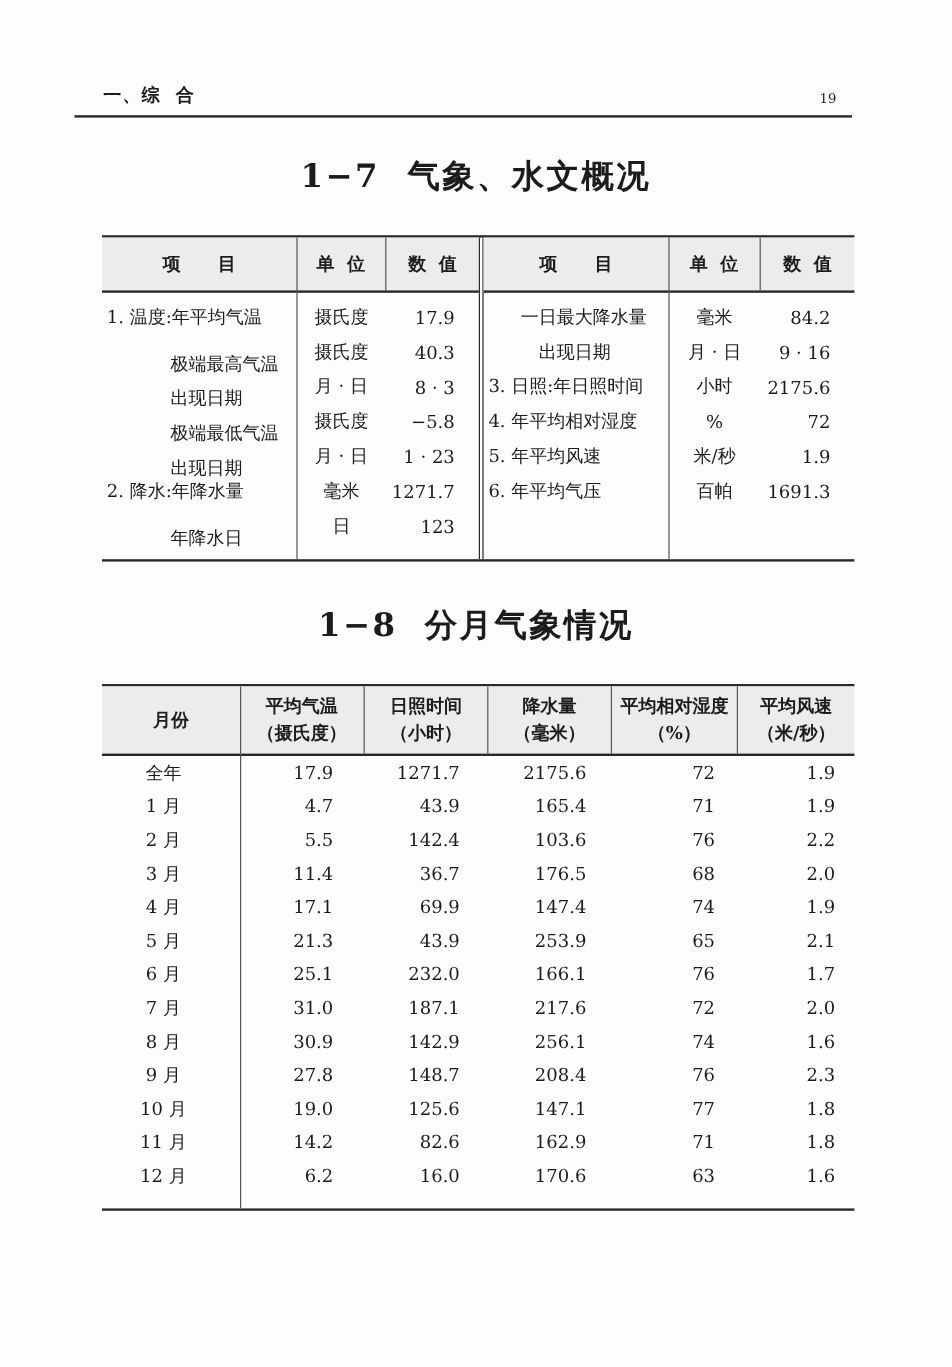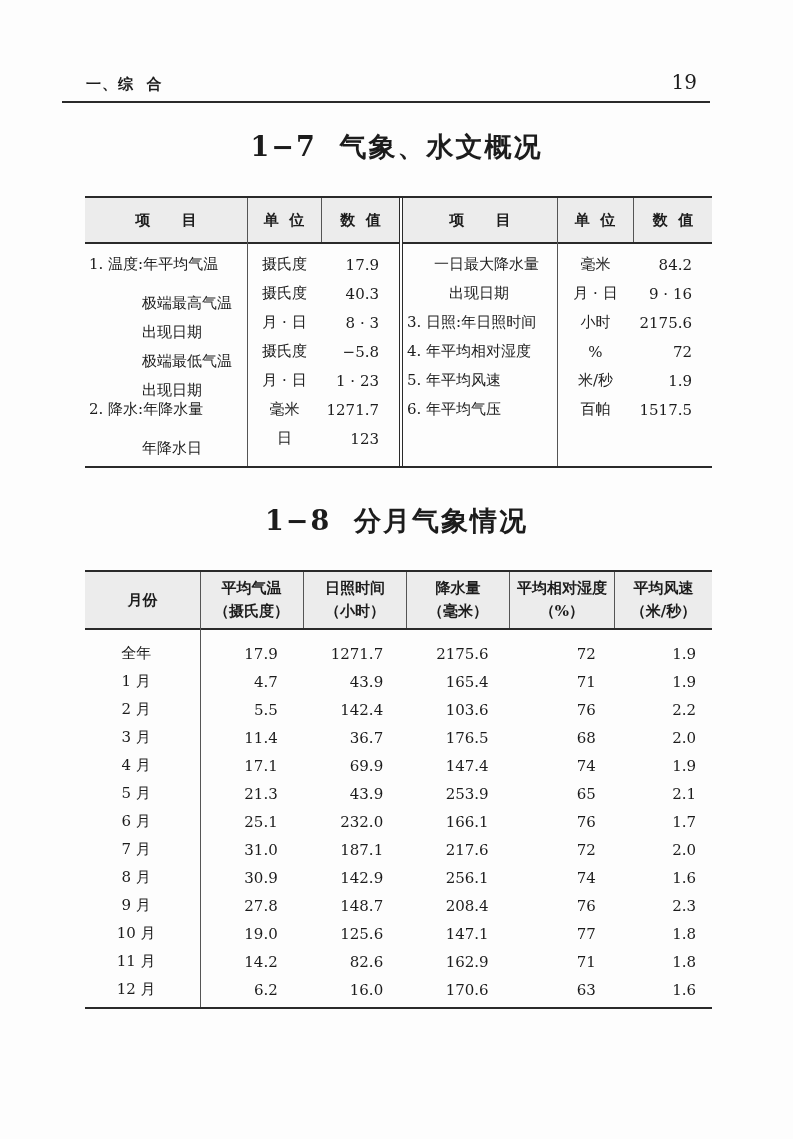--- a/index.html
+++ b/index.html
@@ -11,21 +11,21 @@
     font-family: "DejaVu Serif", "Liberation Serif", serif;
   }
 
   
   .page-head {
     position: absolute; left: 62px; top: 70px; width: 648px;
     display: flex; justify-content: space-between; align-items: flex-end;
     border-bottom: 2px solid #2a2a2a; padding-bottom: 7px;
   }
   .section-title { margin-left: 24px; font-weight: bold; font-size: 15px; letter-spacing: 1px; white-space: pre; }
-  .page-number  { margin-right: 13px; font-size: 20px; }
+  .page-number  { margin-right: 13px; font-size: 11px; }
 
   
   .doc-title {
     position: absolute; left: 0; width: 793px; text-align: center;
     font-size: 27px; font-weight: bold; letter-spacing: 2px; white-space: pre;
   }
   #title1 { top: 129px; }
   #title2 { top: 503px; }
 
   
@@ -78,21 +78,21 @@
   }
   .h18c {
     display: flex; flex-direction: column; align-items: center; justify-content: center;
     font-weight: bold; font-size: 15px; line-height: 23px; white-space: pre;
   }
   .h18c.bdr { border-right: 1px solid #555; }
   .w0 { width: 115px; } .w1 { width: 104px; } .w2 { width: 103px; }
   .w3 { width: 103px; } .w4 { width: 105px; } .w5 { width: 97px; }
   .vline18 { position: absolute; top: 0; bottom: 0; left: 115px; width: 1px; background: #555; }
   .tb18 { padding: 5px 0 8px; }
-  .trow18 { display: flex; height: 28px; align-items: flex-end; font-size: 15px; gap: 12px; }
+  .trow18 { display: flex; height: 28px; align-items: flex-start; font-size: 15px; gap: 12px; }
   .c18m { text-align: center; white-space: pre; }
   .c18  { text-align: right; padding-right: 16px; white-space: pre; }
 </style>
 </head>
 <body>
 
 <div class="page-head">
   <span class="section-title">一、综  合</span>
   <span class="page-number">19</span>
 </div>
@@ -173,21 +173,21 @@
           <div class="c cval">72</div>
         </div>
         <div class="trow">
           <div class="c citem ind0">5. 年平均风速</div>
           <div class="c cunit">米/秒</div>
           <div class="c cval">1.9</div>
         </div>
         <div class="trow">
           <div class="c citem ind0">6. 年平均气压</div>
           <div class="c cunit">百帕</div>
-          <div class="c cval">1517.5</div>
+          <div class="c cval">1691.3</div>
         </div>
         <div class="trow">
           <div class="c citem ind0"></div>
           <div class="c cunit"></div>
           <div class="c cval"></div>
         </div>
       </div>
     <div class="vline"></div>
   </div>
 </div>

